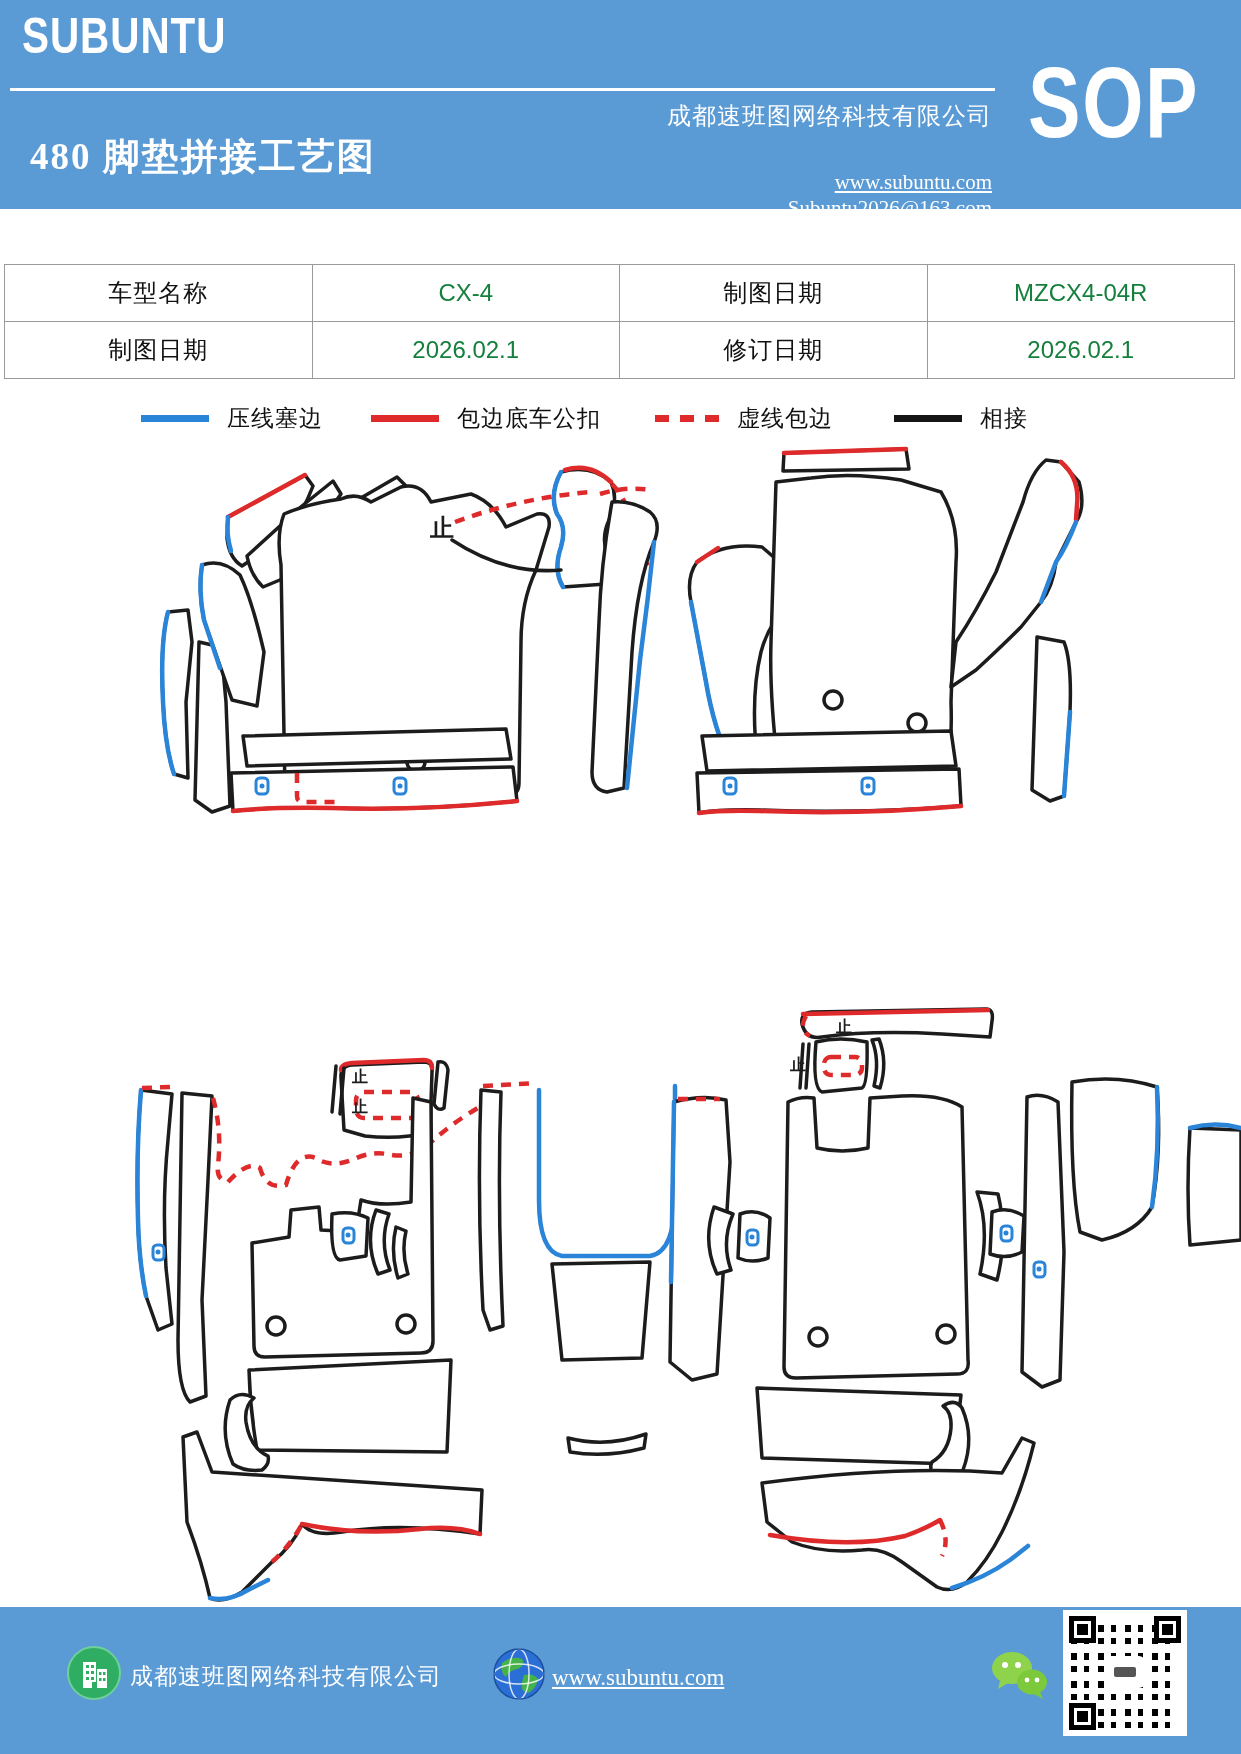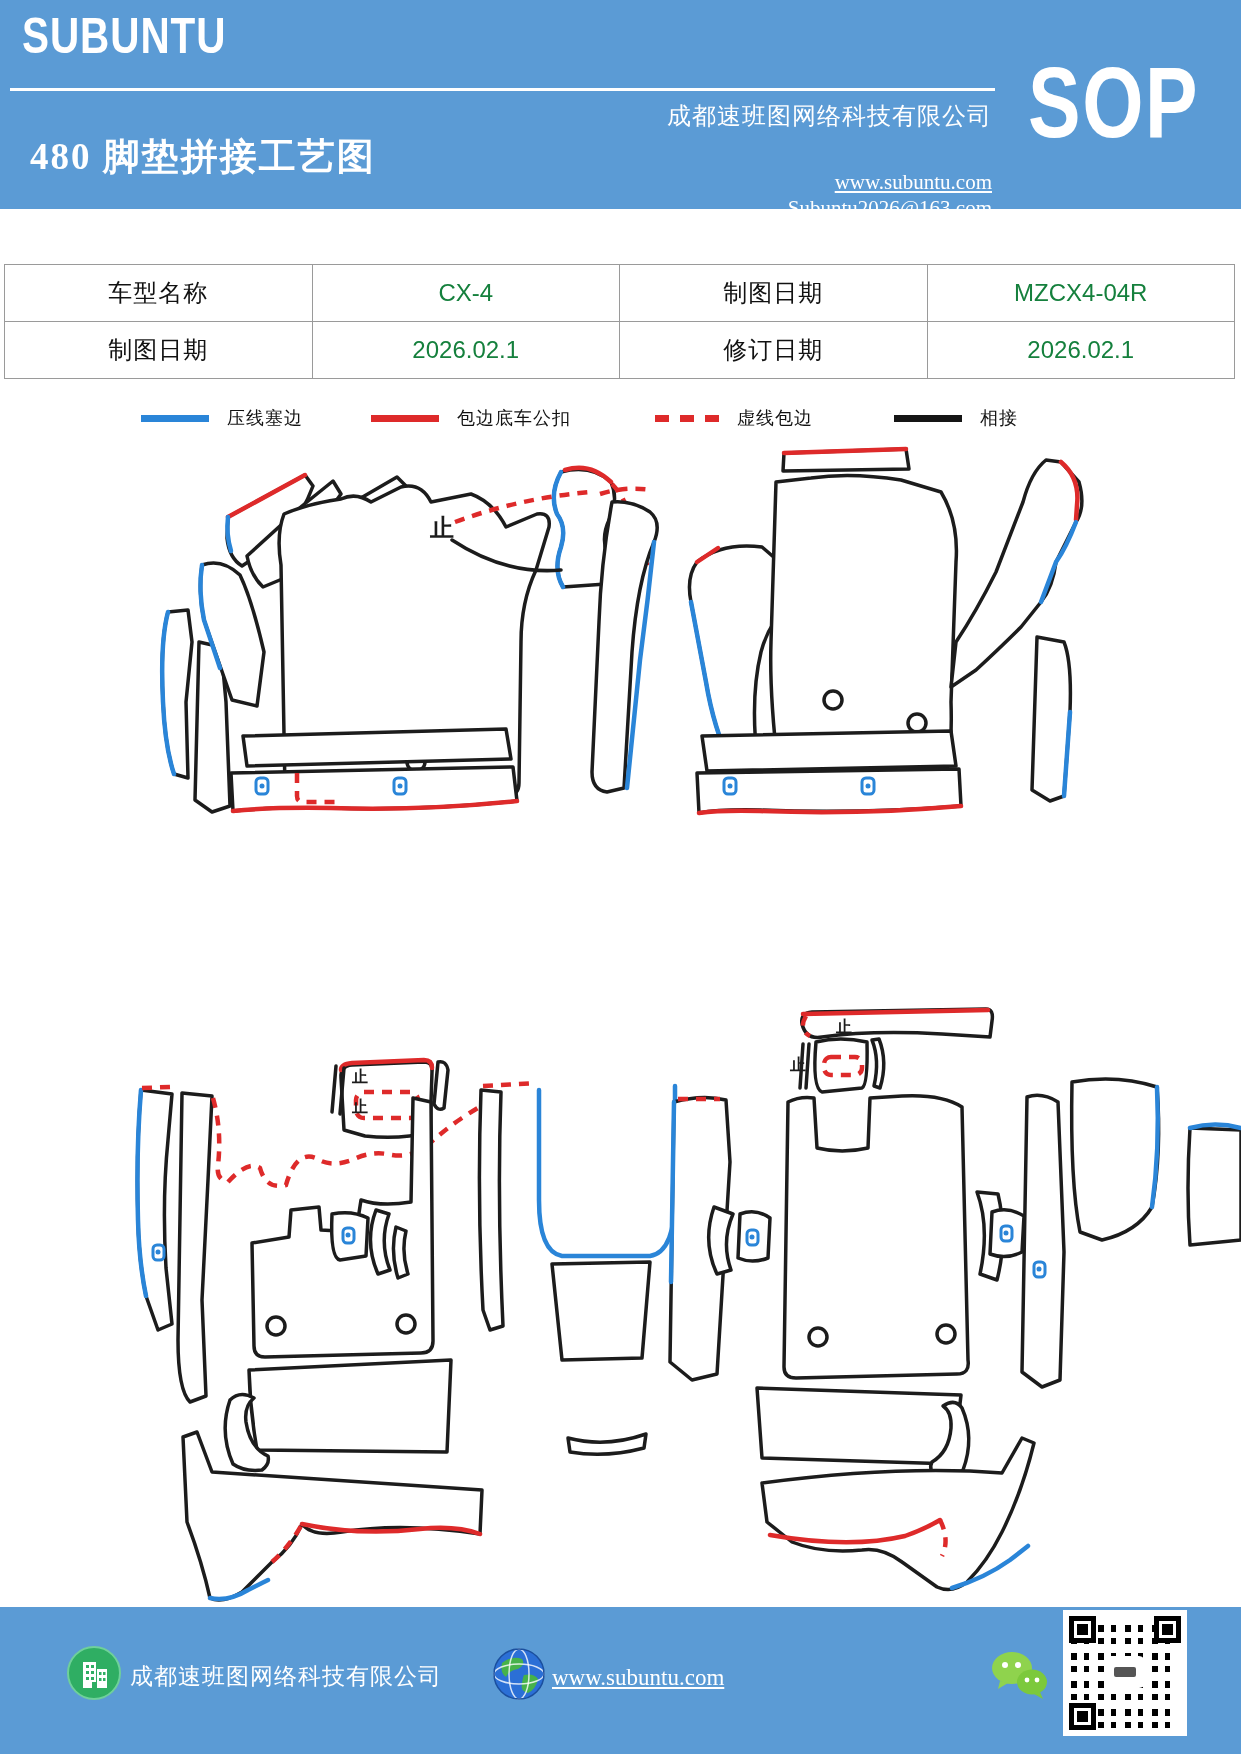--- a/index.html
+++ b/index.html
@@ -23,21 +23,21 @@
   
   .tblwrap{position:absolute;left:4px;top:252px;width:1231px;}
   table.info{width:100%;border-collapse:collapse;margin-top:12px;}
   table.info td{border:1px solid #9a9a9a;height:54px;text-align:center;vertical-align:middle;}
   td.zh{font-family:"Liberation Serif","DejaVu Serif",serif;font-size:24px;color:#111;letter-spacing:1px;}
   td.en{font-family:"Liberation Sans",sans-serif;font-size:24px;color:#15803d;}
   
   .legend{position:absolute;left:0;top:398px;width:1241px;height:40px;}
   .leg-item{position:absolute;top:0;height:40px;display:flex;align-items:center;}
   .leg-line{width:68px;height:0;border-top:7px solid #000;margin-right:18px;}
-  .leg-label{font-family:"Liberation Serif","DejaVu Serif",serif;font-size:18px;color:#111;letter-spacing:1px;}
+  .leg-label{font-family:"Liberation Serif","DejaVu Serif",serif;font-size:23px;color:#111;letter-spacing:1px;}
   .l1{left:141px}.l2{left:371px}.l3{left:655px}.l4{left:894px}
   .c-blue{border-color:#2a85d8}.c-red{border-color:#de2a2a}.c-black{border-color:#151515}
   .dashed{border-top-style:dashed;width:64px;}
   
   svg.diagram{position:absolute;left:0;top:0;}
   .k{stroke:#1c1c1c;stroke-width:3.5;fill:#fff;stroke-linejoin:round;}
   .kn{stroke:#1c1c1c;stroke-width:3.5;fill:none;stroke-linecap:round;}
   .b{stroke:#2a85d8;stroke-width:4.5;fill:none;stroke-linecap:round;}
   .r{stroke:#de2a2a;stroke-width:4.5;fill:none;stroke-linecap:round;}
   .rd{stroke:#de2a2a;stroke-width:4.5;fill:none;stroke-dasharray:10 8;stroke-linecap:butt;}

